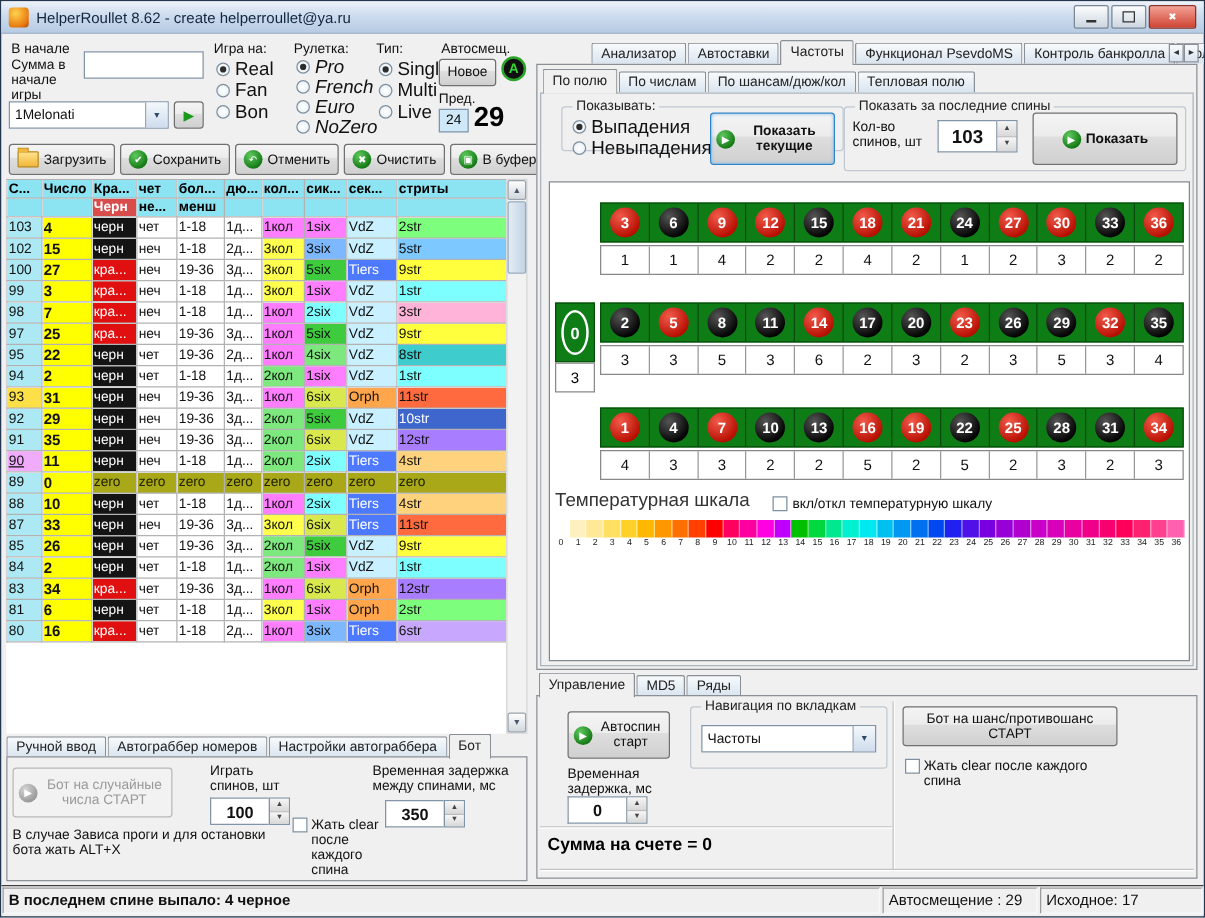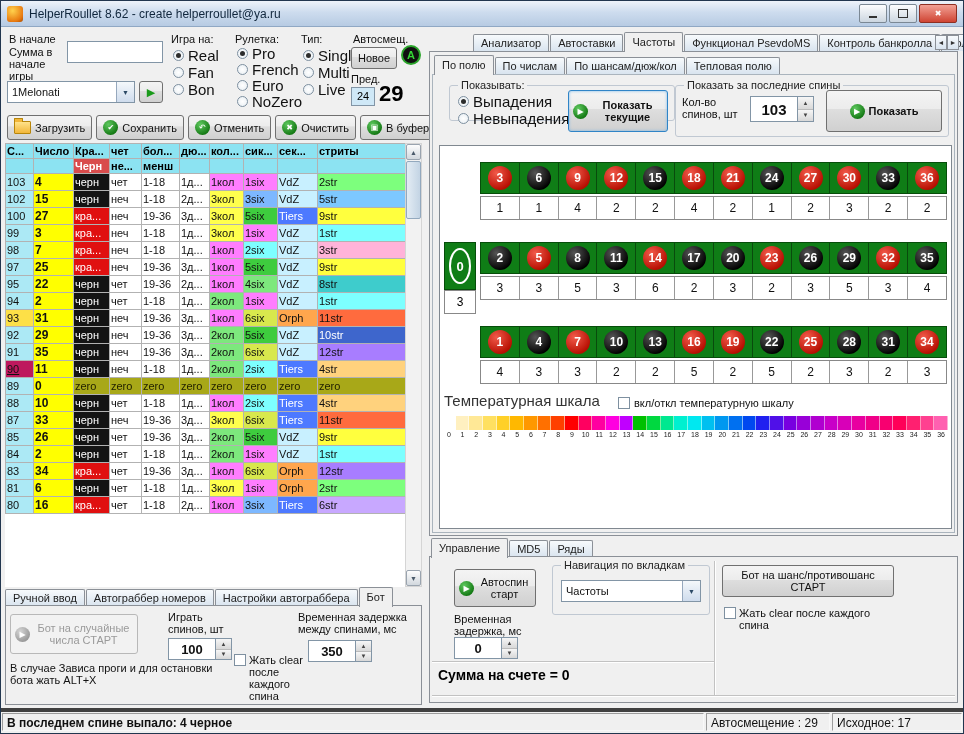--- a/index.html
+++ b/index.html
@@ -31,21 +31,21 @@
   .combo{position:absolute;display:flex;align-items:center;background:#fff;border:1px solid #8295a6;box-sizing:border-box;}
   .combo-val{flex:1;font-size:11px;padding-left:4px;color:#111;white-space:nowrap;overflow:hidden;}
   .combo-btn{width:17px;align-self:stretch;display:flex;align-items:center;justify-content:center;font-size:7px;color:#2c4a66;background:linear-gradient(#f4f8fb,#cfdced);border-left:1px solid #96a8bd;}
   .spinner{position:absolute;display:flex;box-sizing:border-box;}
   .spin-val{flex:1;background:#fff;border:1px solid #8295a6;border-right:none;text-align:center;font-size:13px;font-weight:bold;display:flex;align-items:center;justify-content:center;color:#111;}
   .spin-val.big{font-size:15px;}
   .spin-btns{width:15px;display:flex;flex-direction:column;border:1px solid #8295a6;background:#e8e8e8;}
   .spin-btn{flex:1;font-size:6px;text-align:center;color:#444;background:linear-gradient(#f6f6f6,#d8d8d8);display:flex;align-items:center;justify-content:center;border-bottom:1px solid #bbb;}
   .spin-btn:last-child{border-bottom:none;}
   .radio-row{display:flex;align-items:center;gap:4px;height:17px;font-size:15px;color:#111;}
-  .compact .radio-row{height:16px;}
+  .compact .radio-row{height:16px;font-style:italic;}
   .radio{width:11px;height:11px;border:1px solid #7e90a0;border-radius:50%;background:radial-gradient(#fff,#e6edf2);position:relative;flex:0 0 auto;box-sizing:border-box;}
   .radio.checked::after{content:'';position:absolute;left:2px;top:2px;width:5px;height:5px;border-radius:50%;background:#2c2c2c;}
   .cb{width:12px;height:12px;border:1px solid #7e90a0;background:#fff;flex:0 0 auto;box-sizing:border-box;}
   .a-icon{width:20px;height:20px;border-radius:50%;background:#101010;border:2px solid #2aa52a;color:#35d435;font-size:11px;font-weight:bold;display:flex;align-items:center;justify-content:center;box-sizing:border-box;}
   .play-ico{color:#1a9a1a;font-size:11px;}
   .prevbox{width:22px;height:17px;background:#cfe8f7;border:1px solid #8295a6;font-size:11px;text-align:center;line-height:17px;}
   .bignum{font-size:22px;font-weight:bold;color:#000;}
   
   .tabstrip{display:flex;align-items:flex-end;height:19px;}
   .tab{height:16px;line-height:16px;padding:0 7px;font-size:11px;background:linear-gradient(#f7fafc,#d9e4ef);border:1px solid #8b9097;border-bottom:none;border-radius:2px 2px 0 0;margin-right:1px;white-space:nowrap;color:#222;}
@@ -83,21 +83,21 @@
   .ccell:first-child{border-left:none;}
   .zgreen{position:absolute;background:#0f7d16;border:1px solid #064d0a;display:flex;align-items:center;justify-content:center;box-sizing:border-box;}
   .zcount{position:absolute;border:1px solid #888;line-height:22px;text-align:center;font-size:12px;background:#fff;box-sizing:border-box;}
   .zero-oval{width:22px;height:36px;border:2px solid #fff;border-radius:50%;color:#fff;font-size:13px;font-weight:bold;display:flex;align-items:center;justify-content:center;box-sizing:border-box;}
   .temp-title{position:absolute;font-size:15px;color:#333;}
   .scale{position:absolute;display:flex;}
   .scell{flex:1;}
   .scolor{height:14px;border-right:1px solid rgba(255,255,255,.5);box-sizing:border-box;}
   .snum{font-size:7px;text-align:center;height:10px;line-height:10px;color:#222;}
   
-  .statusbar{position:absolute;left:0;top:707px;width:962px;height:24px;display:flex;gap:2px;background:#f0f0f0;border-top:4px solid #404040;padding:1px;box-sizing:border-box;}
+  .statusbar{position:absolute;left:0;top:707px;width:962px;height:24px;display:flex;gap:2px;background:#f0f0f0;border-top:1px solid #404040;padding:1px;box-sizing:border-box;}
   .status-cell{border:1px solid;border-color:#9b9b9b #f8f8f8 #f8f8f8 #9b9b9b;font-size:12px;line-height:19px;padding:0 4px;color:#111;overflow:hidden;white-space:nowrap;box-sizing:border-box;}
   .status-cell.boldleft{font-weight:bold;}
 </style>
 </head>
 <body>
 
 <div class="window">
 
   <div class="titlebar">
     <span class="appicon"></span>
@@ -373,21 +373,21 @@
             <td style="background: rgb(20, 20, 20); color: rgb(255, 255, 255);">черн</td>
             <td>неч</td>
             <td>19-36</td>
             <td>3д...</td>
             <td style="background: rgb(125, 232, 125);">2кол</td>
             <td style="background: rgb(216, 232, 77);">6six</td>
             <td style="background: rgb(200, 240, 255);">VdZ</td>
             <td style="background: rgb(168, 125, 255);">12str</td>
           </tr>
           <tr>
-            <td class="c-spin" style="background: #be185d; text-decoration: underline;">90</td>
+            <td class="c-spin" style="background: #f0abfc; text-decoration: underline;">90</td>
             <td class="c-num" style="background: rgb(255, 255, 0);">11</td>
             <td style="background: rgb(20, 20, 20); color: rgb(255, 255, 255);">черн</td>
             <td>неч</td>
             <td>1-18</td>
             <td>1д...</td>
             <td style="background: rgb(125, 232, 125);">2кол</td>
             <td style="background: rgb(125, 255, 255);">2six</td>
             <td style="background: rgb(77, 121, 255); color: rgb(255, 255, 255);">Tiers</td>
             <td style="background: rgb(255, 210, 125);">4str</td>
           </tr>

